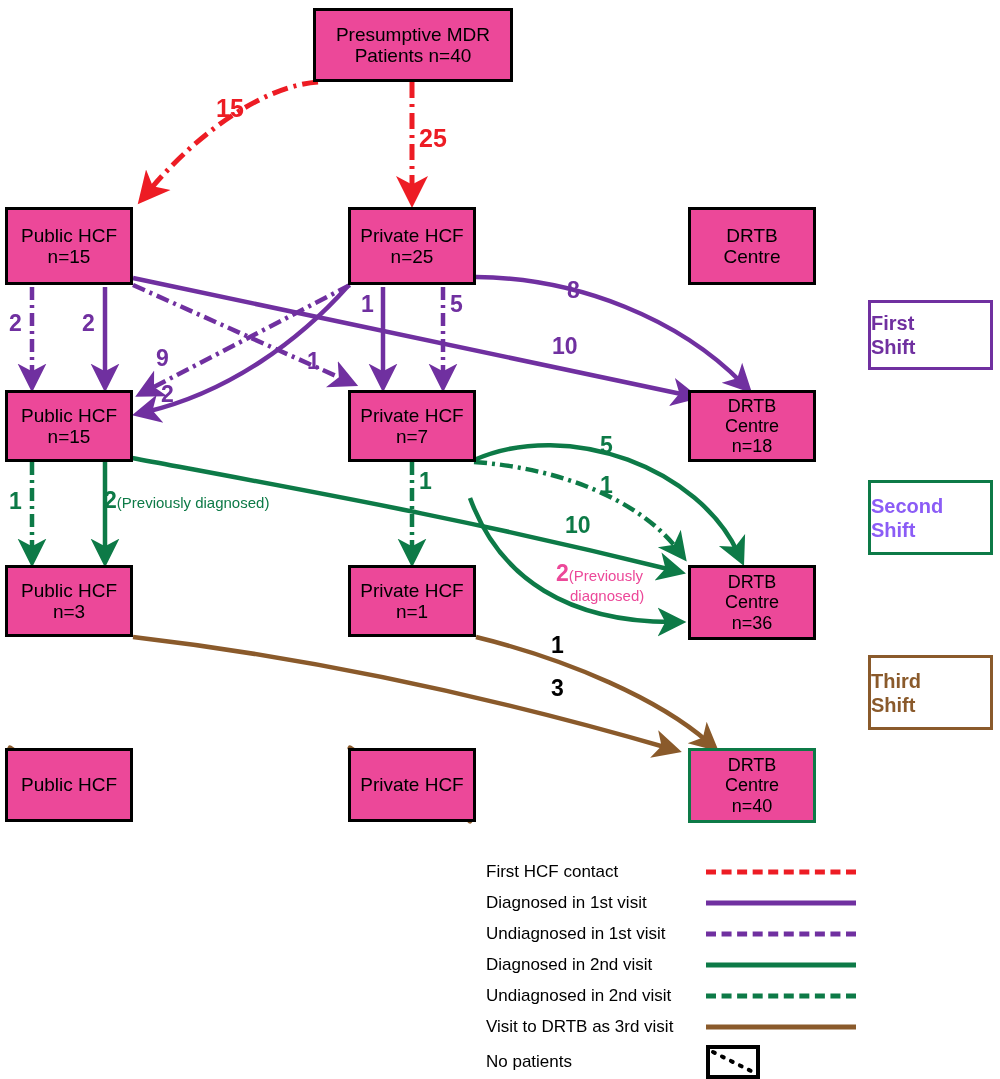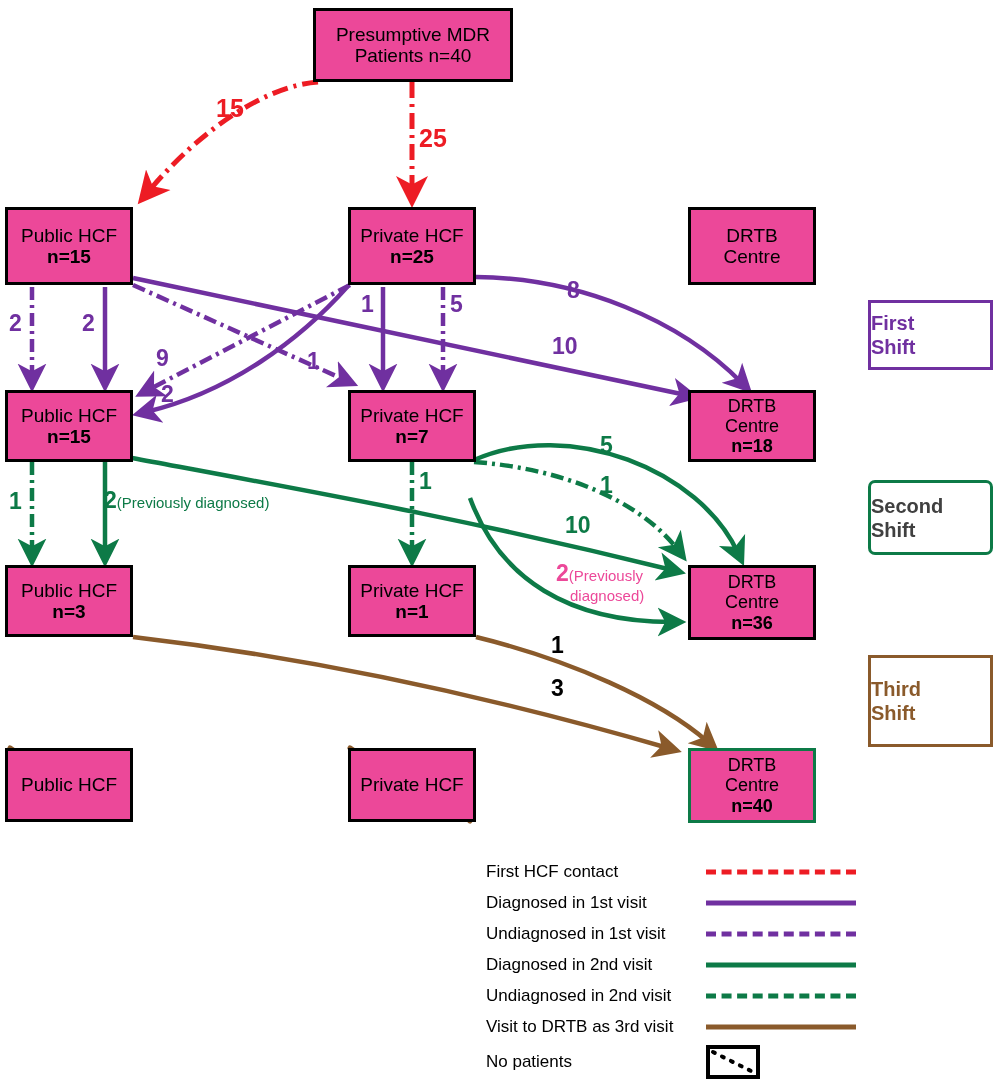--- a/index.html
+++ b/index.html
@@ -3,28 +3,28 @@
 <meta charset="utf-8">
 <style>
   html,body{margin:0;padding:0;background:#ffffff;}
   body{width:1000px;height:1079px;font-family:"Liberation Sans",sans-serif;}
   #stage{position:relative;width:1000px;height:1079px;overflow:hidden;}
   svg.layer{position:absolute;left:0;top:0;width:1000px;height:1079px;}
   .node{position:absolute;background:#ec4899;border:3px solid #000;box-sizing:border-box;
         display:flex;flex-direction:column;align-items:center;justify-content:center;
         font-size:19px;color:#000;line-height:1.12;z-index:5;}
   .node .ln{white-space:nowrap;}
-  .node .cnt{font-weight:bold;}
+  .node .cnt{font-weight:normal;}
   .node.empty{z-index:2;}
   .node.greenb{border-color:#0d7a47;}
   .shiftbox{position:absolute;background:#fff;box-sizing:border-box;border:3px solid #000;
         display:flex;flex-direction:column;align-items:flex-start;justify-content:center;
         font-size:20px;font-weight:bold;line-height:1.2;z-index:5;}
   .shift-first{border-color:#7030a0;color:#7030a0;}
-  .shift-second{border-color:#0d7a47;color:#404040;border-radius:7px;}
+  .shift-second{border-color:#0d7a47;color:#8b5cf6;}
   .shift-third{border-color:#8a5a2b;color:#8a5a2b;}
   .elabel{position:absolute;font-weight:bold;z-index:6;white-space:nowrap;}
   .legend{position:absolute;z-index:6;}
   .legend-row{position:absolute;display:flex;align-items:center;}
   .legend-label{font-size:17px;color:#000;text-align:left;width:212px;white-space:nowrap;}
   .legend-sample{width:150px;height:20px;margin-left:8px;position:relative;}
   .lsline{position:absolute;left:0;top:50%;transform:translateY(-50%);width:150px;}
   .nopat-box{position:relative;width:54px;height:34px;border:4px solid #000;background:#fff;box-sizing:border-box;}
   .sub{font-size:15px;font-weight:normal;}
 </style>
@@ -157,21 +157,21 @@
   </div>
 
   <div class="shiftbox shift-first" style="left:868px;top:300px;width:125px;height:70px;">
     <div>First</div>
     <div>Shift</div>
   </div>
   <div class="shiftbox shift-second" style="left:868px;top:480px;width:125px;height:75px;">
     <div>Second</div>
     <div>Shift</div>
   </div>
-  <div class="shiftbox shift-third" style="left:868px;top:655px;width:125px;height:92px;">
+  <div class="shiftbox shift-third" style="left:868px;top:655px;width:125px;height:75px;">
     <div>Third</div>
     <div>Shift</div>
   </div>
 
   <div class="elabel" style="left:216px;top:94px;color:#ED1C24;font-size:25px;">15</div>
   <div class="elabel" style="left:419px;top:124px;color:#ED1C24;font-size:25px;">25</div>
 
   <div class="elabel" style="left:9px;top:310px;color:#7030A0;font-size:23px;">2</div>
   <div class="elabel" style="left:82px;top:310px;color:#7030A0;font-size:23px;">2</div>
   <div class="elabel" style="left:307px;top:348px;color:#7030A0;font-size:23px;">1</div>

